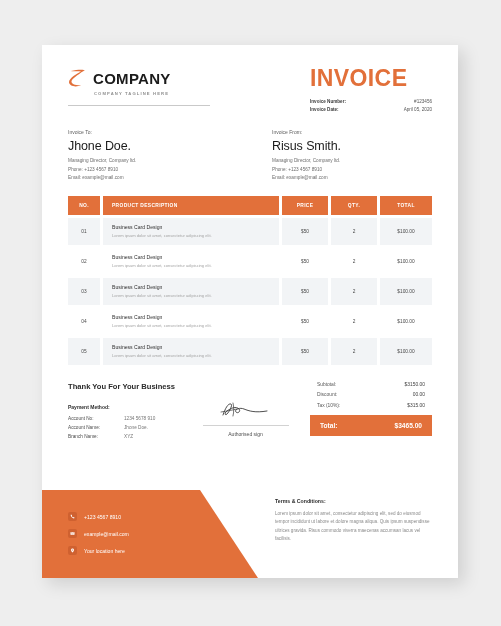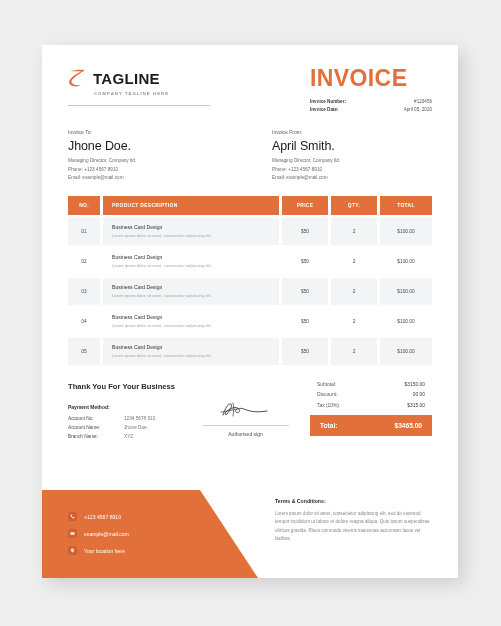--- a/index.html
+++ b/index.html
@@ -279,21 +279,21 @@
 <div class="page">
 
   <div class="header">
     <div class="brand">
       <div class="brand-row">
         <span class="logo-mark">
           <svg width="20" height="22" viewBox="0 0 20 22">
             <path d="M3 4 C10 2 17 3 17 3 C17 3 6 10 4 13 C2 16 6 19 13 18 C8 21 1 19 1 15 C1 11 10 6 13 4.5 C10 4 5 4.5 3 4 Z" fill="#e2703a"></path>
           </svg>
         </span>
-        <span class="brand-name">TAGLINE</span>
+        <span class="brand-name">COMPANY</span>
       </div>
       <div class="brand-tagline">COMPANY TAGLINE HERE</div>
       <div class="brand-rule"></div>
     </div>
 
     <div class="inv-head">
       <div class="inv-title">INVOICE</div>
       <div class="inv-meta">
         <div class="inv-meta-row">
           <span class="k">Invoice Number:</span>
@@ -310,21 +310,21 @@
   <div class="parties">
     <div class="party">
       <div class="party-label">Invoice To:</div>
       <div class="party-name">Jhone Doe.</div>
       <div class="party-line">Managing Director, Company ltd.</div>
       <div class="party-line">Phone: +123 4567 8910</div>
       <div class="party-line">Email: example@mail.com</div>
     </div>
     <div class="party right">
       <div class="party-label">Invoice From:</div>
-      <div class="party-name">April Smith.</div>
+      <div class="party-name">Risus Smith.</div>
       <div class="party-line">Managing Director, Company ltd.</div>
       <div class="party-line">Phone: +123 4567 8910</div>
       <div class="party-line">Email: example@mail.com</div>
     </div>
   </div>
 
   <div class="table">
     <div class="thead">
       <div class="trow">
         <div class="c-no">

